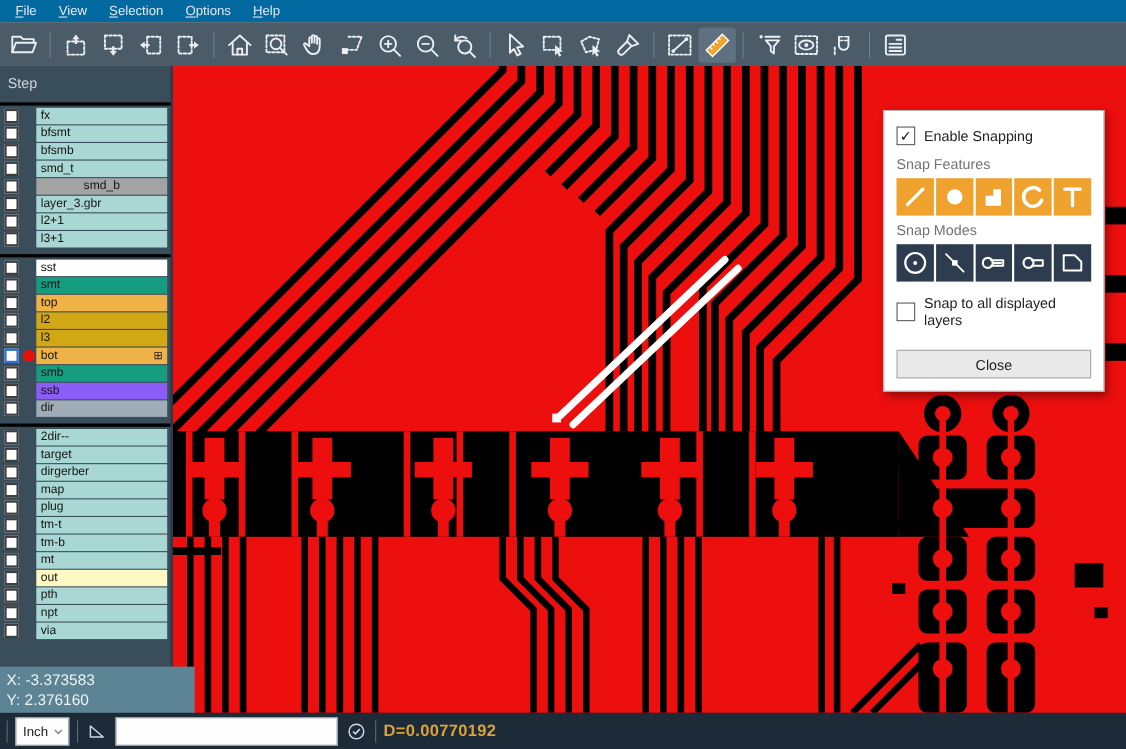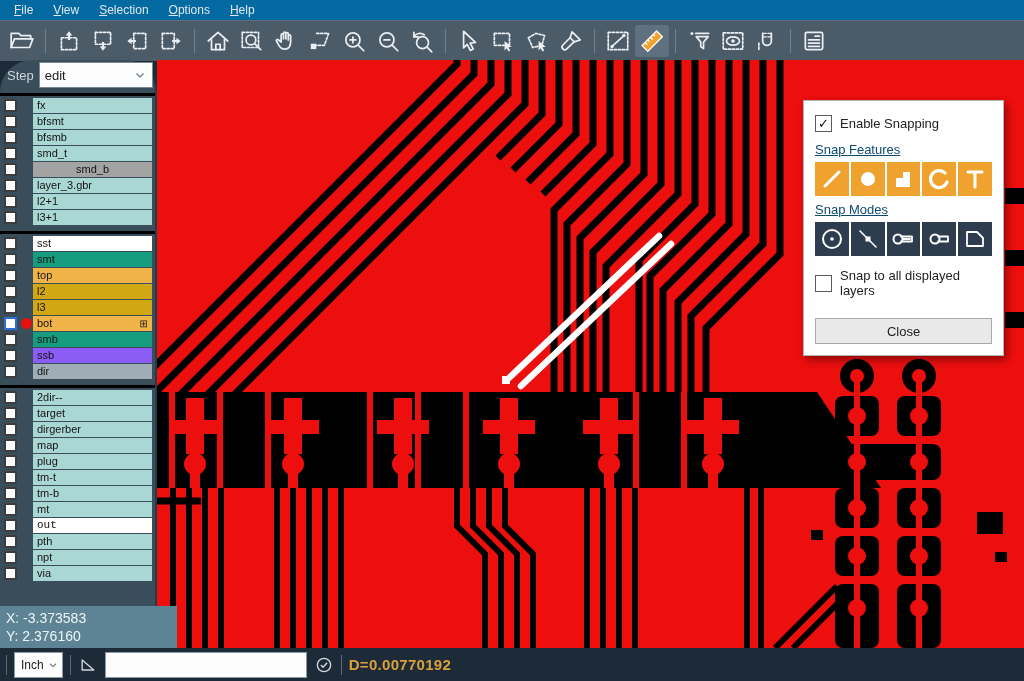--- a/index.html
+++ b/index.html
@@ -9,21 +9,21 @@
   .menubar{height:20px;background:#0369a1;display:flex;align-items:center;padding-left:4px;}
   .menu-item{color:#e2e8ee;font-size:12px;padding:2px 10px;cursor:default;}
   .menu-item .u{text-decoration:underline;}
   
   .toolbar{height:40px;background:#4b5b68;border-top:1px solid #5d6d7a;display:flex;align-items:center;padding:0 5px;}
   .tbtn{width:34px;height:32px;display:flex;align-items:center;justify-content:center;border-radius:3px;flex:0 0 auto;}
   .tbtn.active{background:#5f7080;}
   .tsep{width:1px;height:24px;background:#71818e;margin:0 6px;flex:0 0 auto;}
   .ti{stroke:#e9eef2;stroke-width:1.6;fill:none;stroke-linecap:round;stroke-linejoin:round;}
   
-  .sidebar{position:absolute;left:0;top:60px;width:155px;height:588px;background:#3a4d5b;border-right:2px solid #2a3946;border-radius:32px;}
+  .sidebar{position:absolute;left:0;top:60px;width:155px;height:588px;background:#3a4d5b;border-right:2px solid #2a3946;}
   .step-row{height:30px;display:flex;align-items:center;}
   .step-label{color:#cdd6dc;font-size:13px;margin:0 5px 0 7px;}
   .step-select{flex:1;height:24px;margin-right:2px;background:#fdfdfd;border:1px solid #7a8894;
                display:flex;align-items:center;justify-content:space-between;padding:0 5px;font-size:13px;color:#1c1c1c;}
   .layers{margin-top:3px;}
   .layer-group{margin-bottom:6px;border-top:3px solid #000000;padding-top:2px;}
   .layer-row{display:flex;align-items:center;height:15px;margin-bottom:1px;}
   .cbcol{width:20px;display:flex;justify-content:center;flex:0 0 auto;}
   .cb{width:9px;height:9px;background:#fdfdfd;border:2px solid #3d3d3d;}
   .cb.selected{border-color:#2f6fd4;}
@@ -49,21 +49,21 @@
   .dialog{position:absolute;left:803px;top:100px;width:199px;background:#ffffff;border:1px solid #b5b5b5;
           box-shadow:3px 4px 8px rgba(0,0,0,.4);z-index:5;color:#222;font-size:13px;}
   .dlg-title{height:27px;display:flex;justify-content:space-between;align-items:center;padding:2px 4px 0 13px;}
   .dlg-title-text{font-size:13.5px;color:#222;}
   .dlg-close{width:23px;height:19px;background:#d9534f;color:#fff;font-size:11px;display:flex;
              align-items:center;justify-content:center;cursor:default;}
   .dlg-body{padding:8px 11px 0 11px;}
   .chk-row{display:flex;align-items:center;gap:8px;margin:6px 0 10px 0;}
   .chk{width:15px;height:15px;background:#fff;border:1.5px solid #5a5a5a;display:flex;align-items:center;
        justify-content:center;font-size:13px;color:#111;flex:0 0 auto;}
-  .sec-label{color:#0c4a6e;margin:6px 0 5px 0;text-decoration:underline;}
+  .sec-label{color:#737373;margin:6px 0 5px 0;}
   .icon-row{display:flex;gap:2px;}
   .feat-btn,.mode-btn{width:34px;height:34px;display:flex;align-items:center;justify-content:center;}
   .feat-btn{background:#f0a22e;}
   .mode-btn{background:#2d3c4e;}
   .mi{stroke:#fff;stroke-width:2;fill:none;stroke-linecap:round;stroke-linejoin:round;}
   .dlg-close-btn{width:100%;height:26px;background:#e9e9e9;border:1px solid #a9a9a9;font-size:13px;
                  font-family:"Liberation Sans",sans-serif;margin:10px 0 11px 0;color:#222;}
 </style>
 </head>
 <body>
@@ -341,26 +341,20 @@
         <path d="M352 318 L502 176"></path>
         <path d="M364 326 L514 184"></path>
       </g>
       <rect x="345" y="316" width="8" height="8" fill="#ffffff"></rect>
     </svg>
   </div>
 
   <div class="sidebar">
     <div class="step-row">
       <span class="step-label">Step</span>
-      <div class="step-select">
-        <span>edit</span>
-        <svg width="14" height="14" viewBox="0 0 14 14">
-            <path d="M3.5 5.5 7 9l3.5-3.5" stroke="#7b8893" stroke-width="1.5" fill="none"></path>
-          </svg>
-      </div>
     </div>
     <div class="layers">
       <div class="layer-group">
 
           <div class="layer-row">
             <span class="cbcol">
               <span class="cb"></span>
             </span>
             <span class="dotcol">
               <span class="dot"></span>
@@ -687,21 +681,21 @@
             </span>
           </div>
 
           <div class="layer-row">
             <span class="cbcol">
               <span class="cb"></span>
             </span>
             <span class="dotcol">
               <span class="dot"></span>
             </span>
-            <span class="cell" style="background: #ffffff; font-family: Liberation Mono, monospace;">
+            <span class="cell" style="background: #fef9c3;">
               <span>out</span>
               <span class="grid-ic"></span>
             </span>
           </div>
 
           <div class="layer-row">
             <span class="cbcol">
               <span class="cb"></span>
             </span>
             <span class="dotcol">

